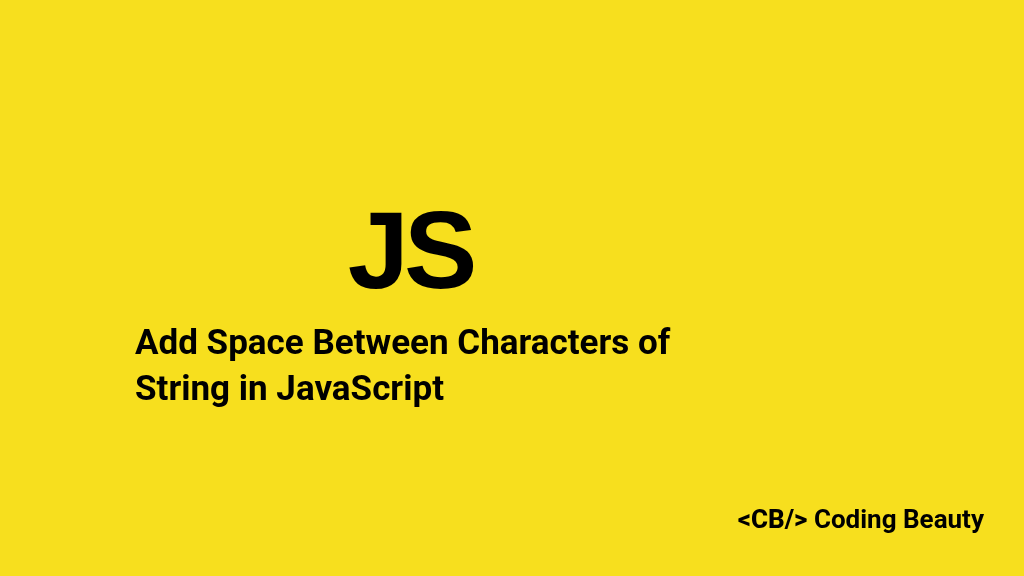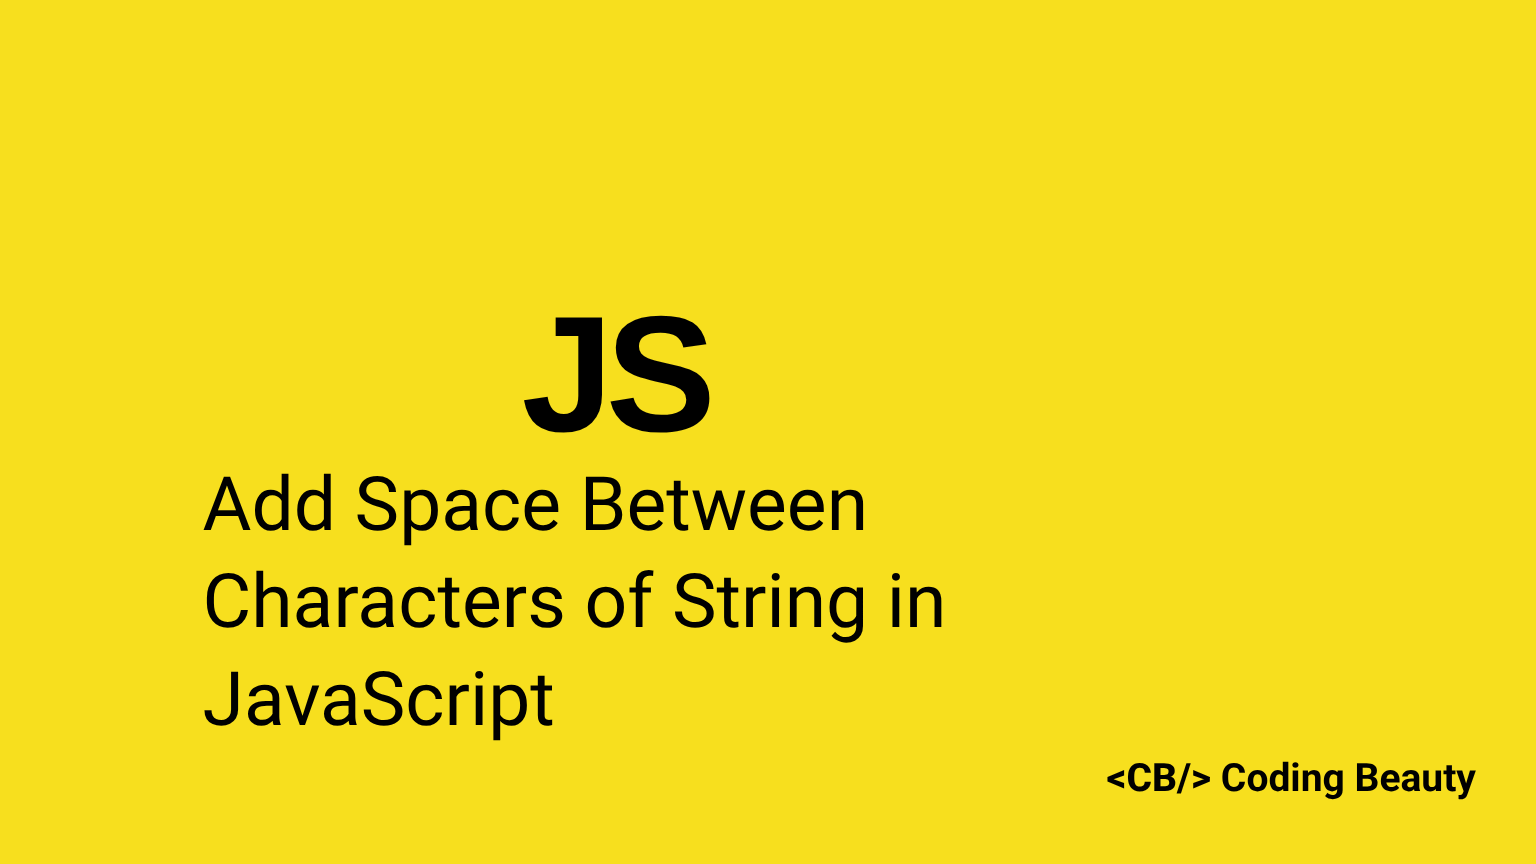--- a/index.html
+++ b/index.html
@@ -26,25 +26,26 @@
     .js-logo {
       font-size: 110px;
       font-weight: 800;
       color: #000;
       letter-spacing: -5px;
       line-height: 1;
       margin-right: 50px;
       font-family: "Segoe UI", Arial, sans-serif;
     }
     .title {
-      font-size: 50px;
-      font-weight: 400;
+      font-size: 35px;
+      font-weight: 700;
       color: #000;
       line-height: 1.3;
       max-width: 600px;
+      margin-top: 15px;
     }
     .footer {
       position: absolute;
       bottom: 42px;
       right: 40px;
       font-size: 26px;
       font-weight: 700;
       color: #000;
     }
     .footer .tag {

